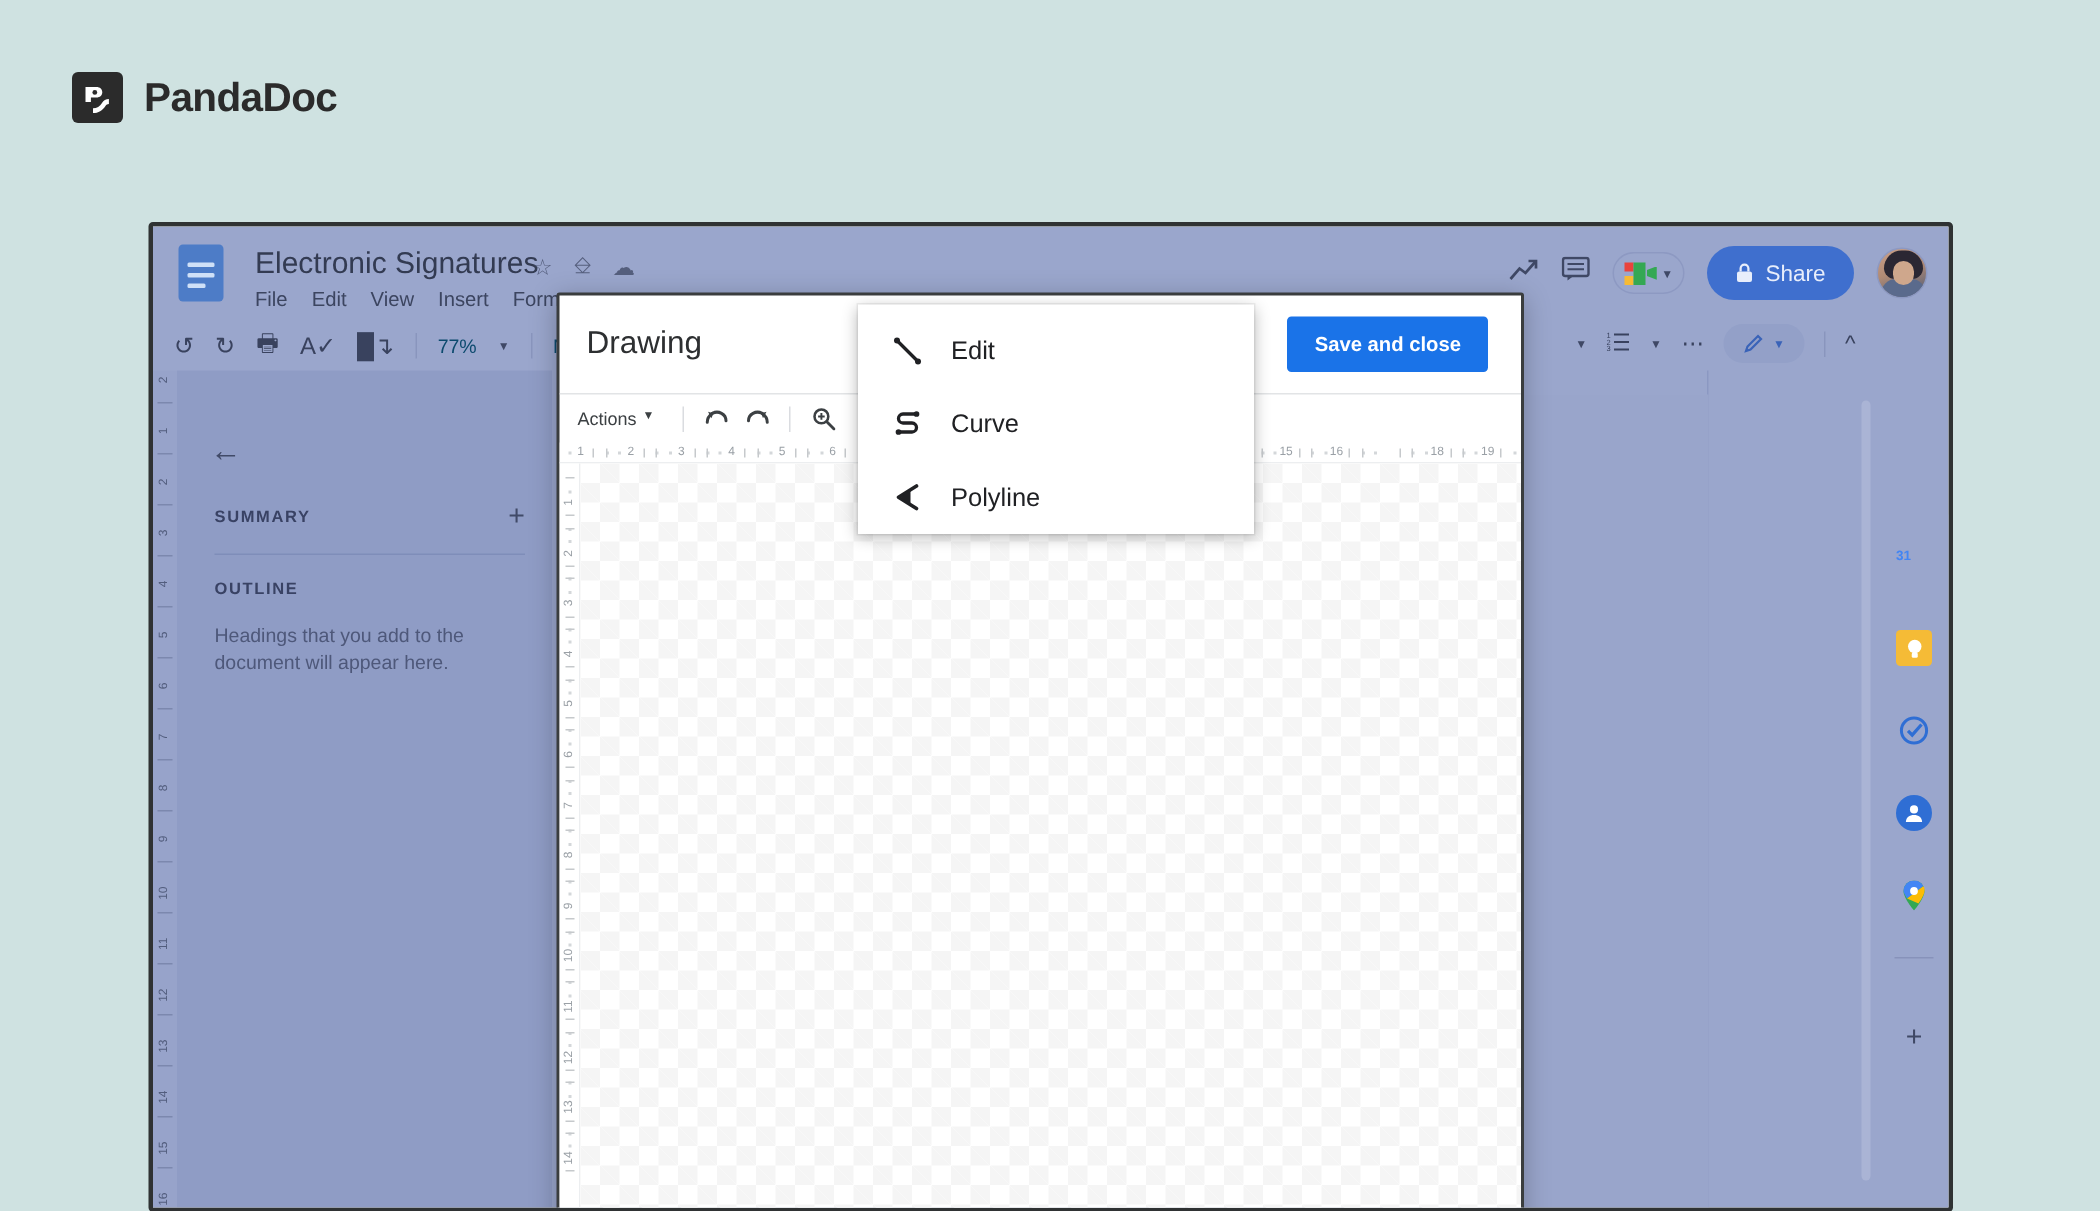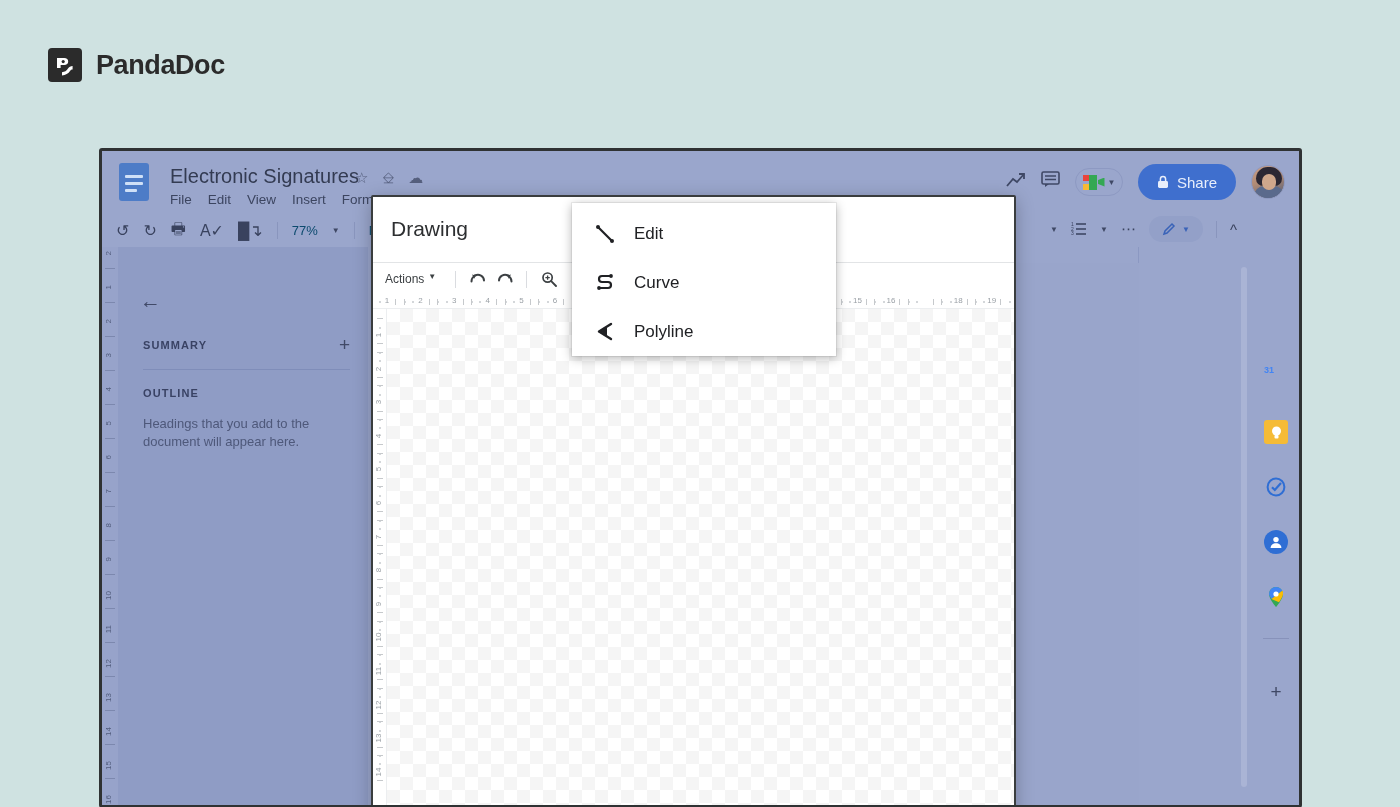--- a/index.html
+++ b/index.html
@@ -383,20 +383,21 @@
         </span>
         <span class="rr-div" style="top:295px"></span>
         <span class="rr-plus" style="top:338px">+</span>
       </div>
     </div>
   </div>
 
   <div class="modal">
     <div class="m-head">
       <div class="m-title">Drawing</div>
+      <button class="m-save">Save and close</button>
     </div>
 
     <div class="m-tools">
       <span class="mt-actions">
         <span>Actions</span>
         <span class="mt-caret">▼</span>
       </span>
       <span class="mt-sep"></span>
       <span class="mt-ico">
         <svg width="17" height="14" viewBox="0 0 17 14">

